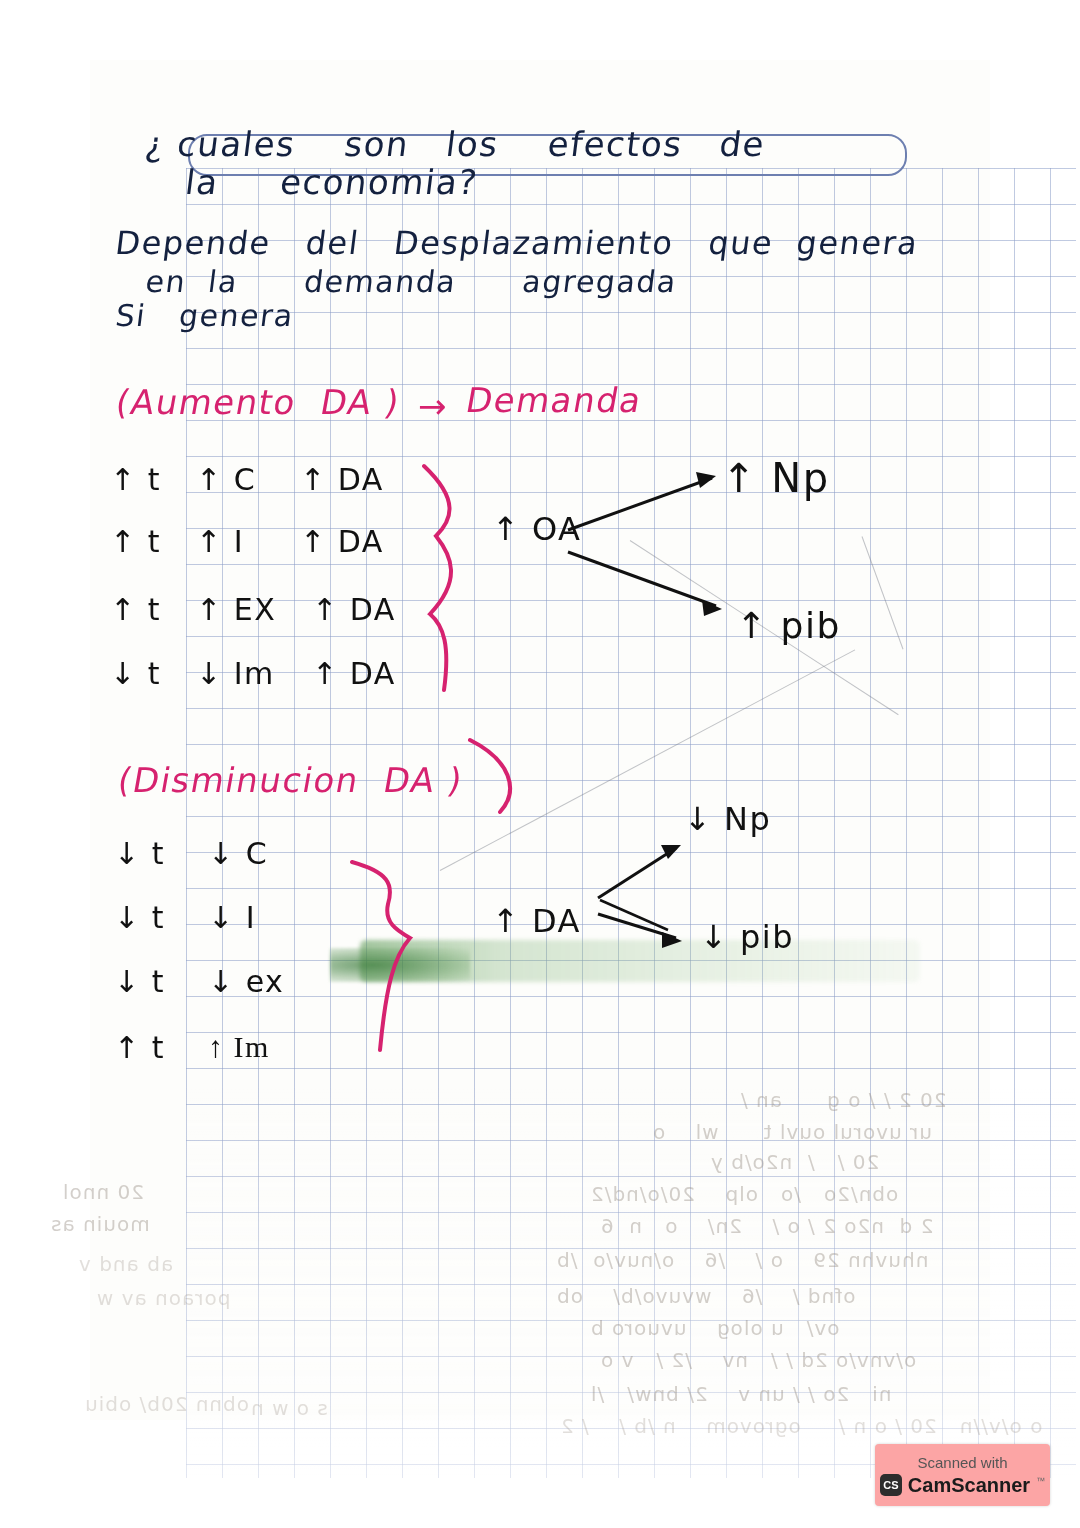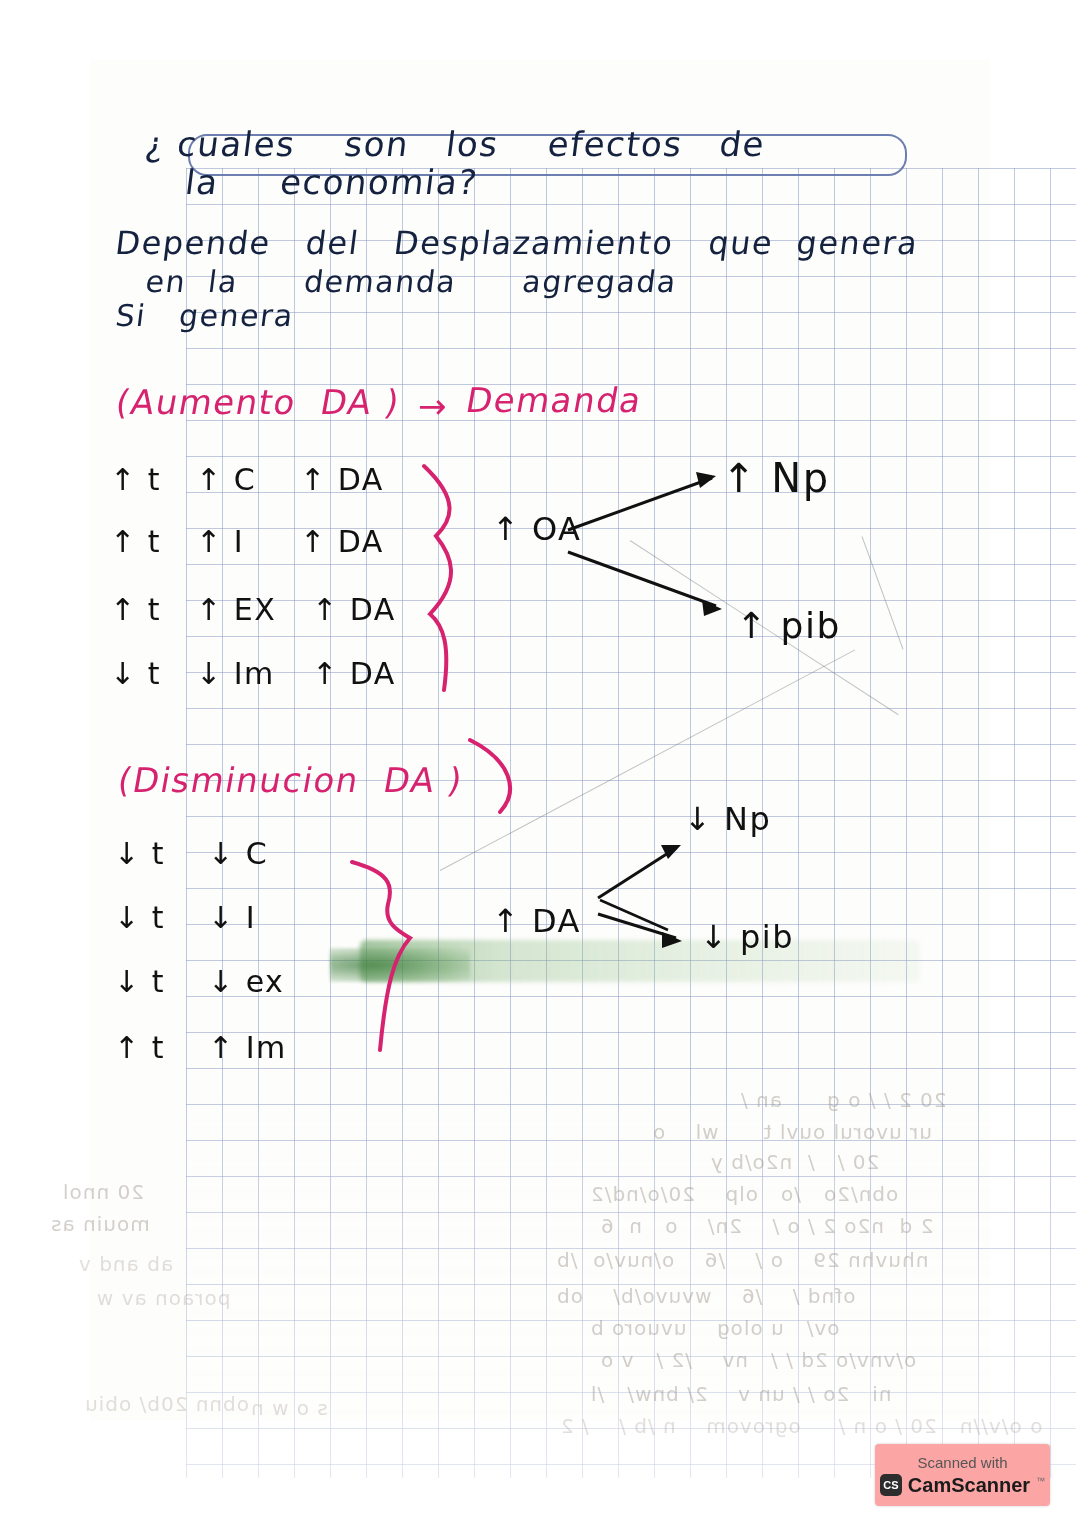--- a/index.html
+++ b/index.html
@@ -151,21 +151,21 @@
 <div class="hw s30 ink-black" style="left:114px;top:836px;">↓ t</div>
 <div class="hw s30 ink-black" style="left:208px;top:836px;">↓ C</div>
 
 <div class="hw s30 ink-black" style="left:114px;top:900px;">↓ t</div>
 <div class="hw s30 ink-black" style="left:208px;top:900px;">↓ I</div>
 
 <div class="hw s30 ink-black" style="left:114px;top:964px;">↓ t</div>
 <div class="hw s30 ink-black" style="left:208px;top:964px;">↓ ex</div>
 
 <div class="hw s30 ink-black" style="left:114px;top:1030px;">↑ t</div>
-<div class="hw s30 ink-black" style="left:208px;top:1030px;">↑ Im</div>
+<div class="hw s30 ink-black" style="left:208px;top:1030px;font-family:Liberation Serif, serif;">↑ Im</div>
 
 <div class="hw s32 ink-black" style="left:492px;top:902px;font-size:32px;">↑ DA</div>
 <div class="hw s32 ink-black" style="left:684px;top:800px;font-size:32px;">↓ Np</div>
 <div class="hw s32 ink-black" style="left:700px;top:918px;font-size:32px;">↓ pib</div>
 
 <svg class="overlay" viewBox="0 0 1080 1528">
 
   <path d="M424 466 C 460 500, 452 520, 436 536 C 452 556, 462 580, 430 614 C 444 626, 450 646, 444 690" fill="none" stroke="#d6226f" stroke-width="4" stroke-linecap="round"></path>
 
   <path d="M352 862 C 388 872, 394 884, 388 904 C 384 922, 396 930, 410 938 C 394 956, 386 986, 380 1050" fill="none" stroke="#d6226f" stroke-width="4" stroke-linecap="round"></path>

